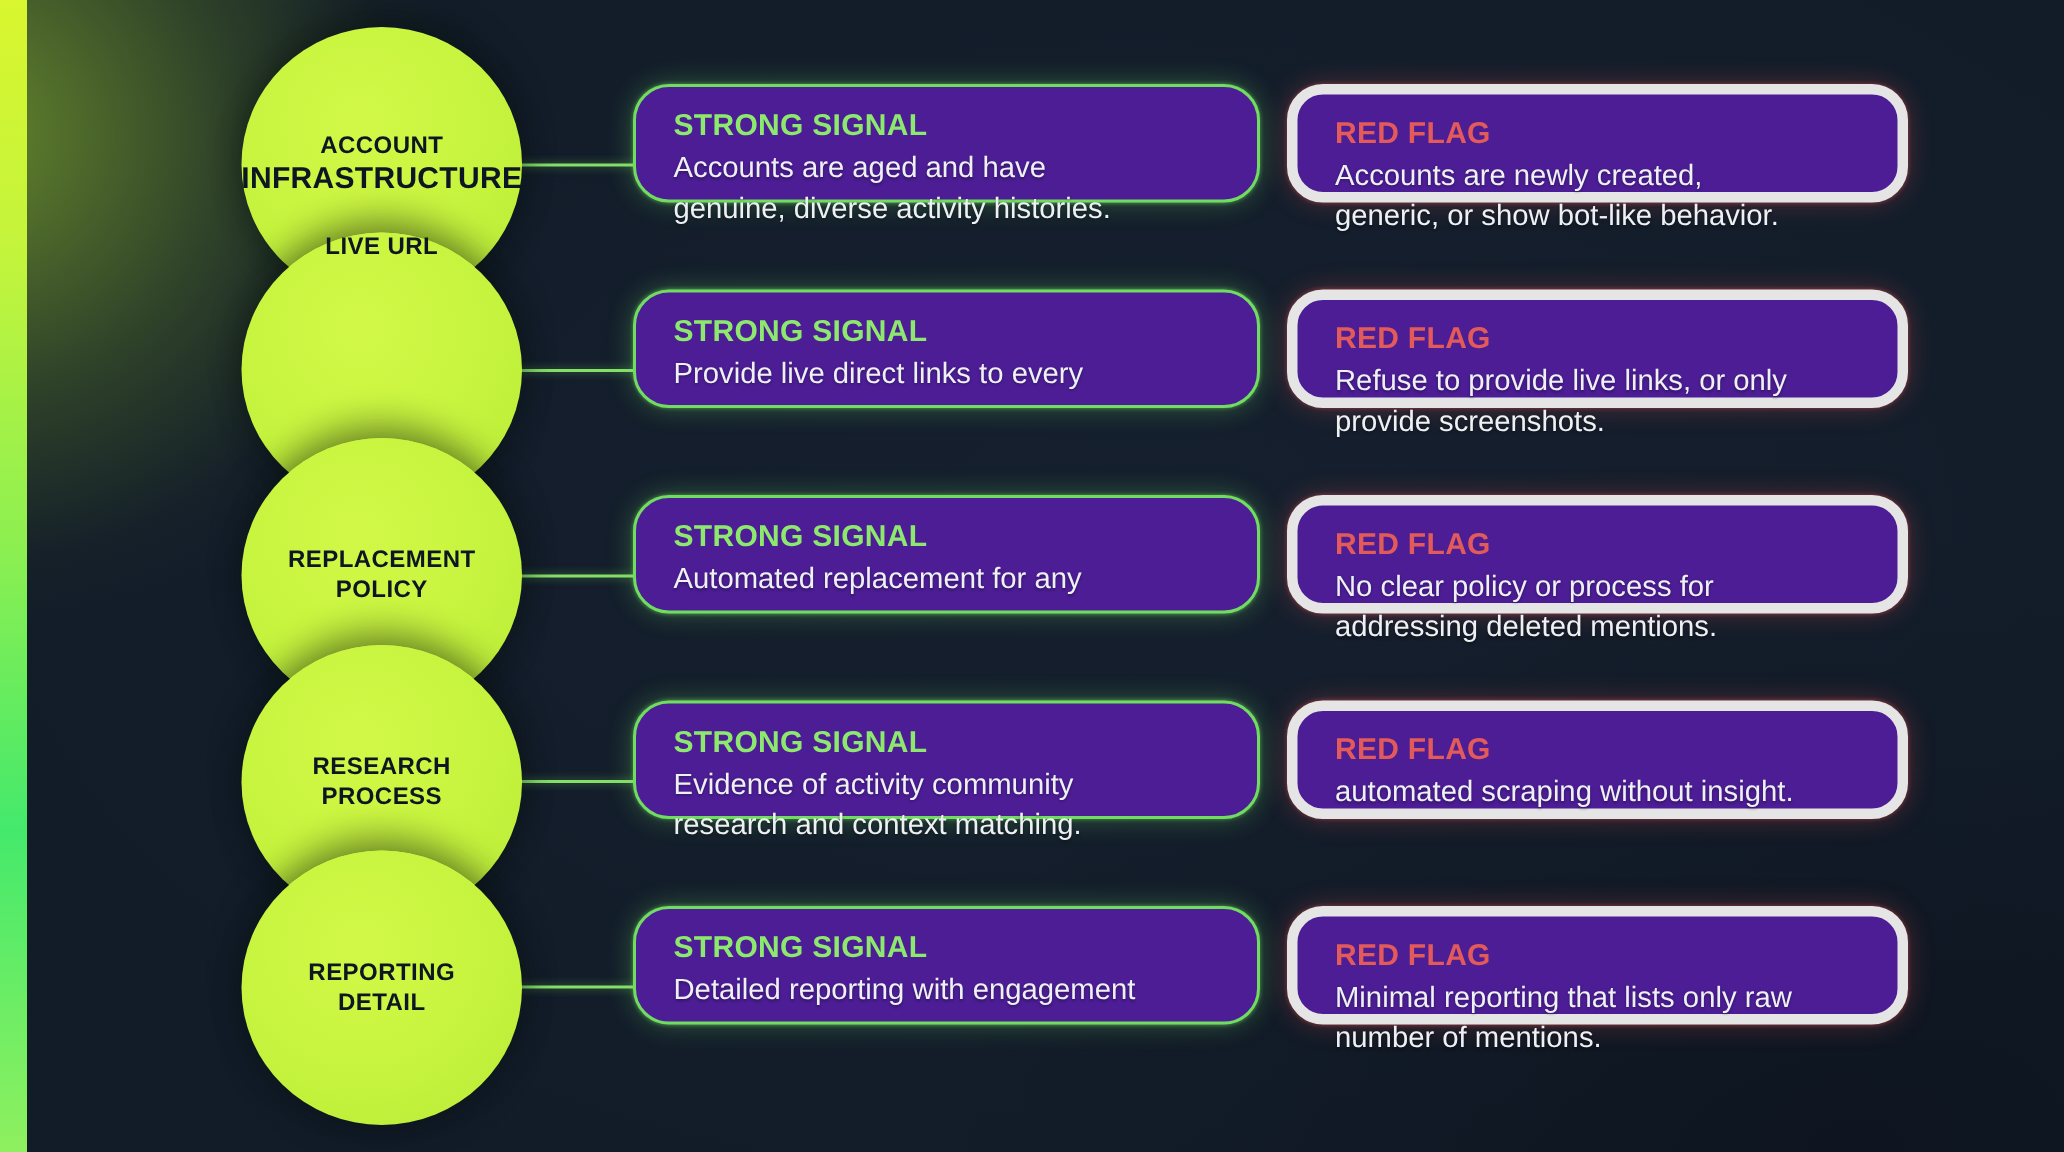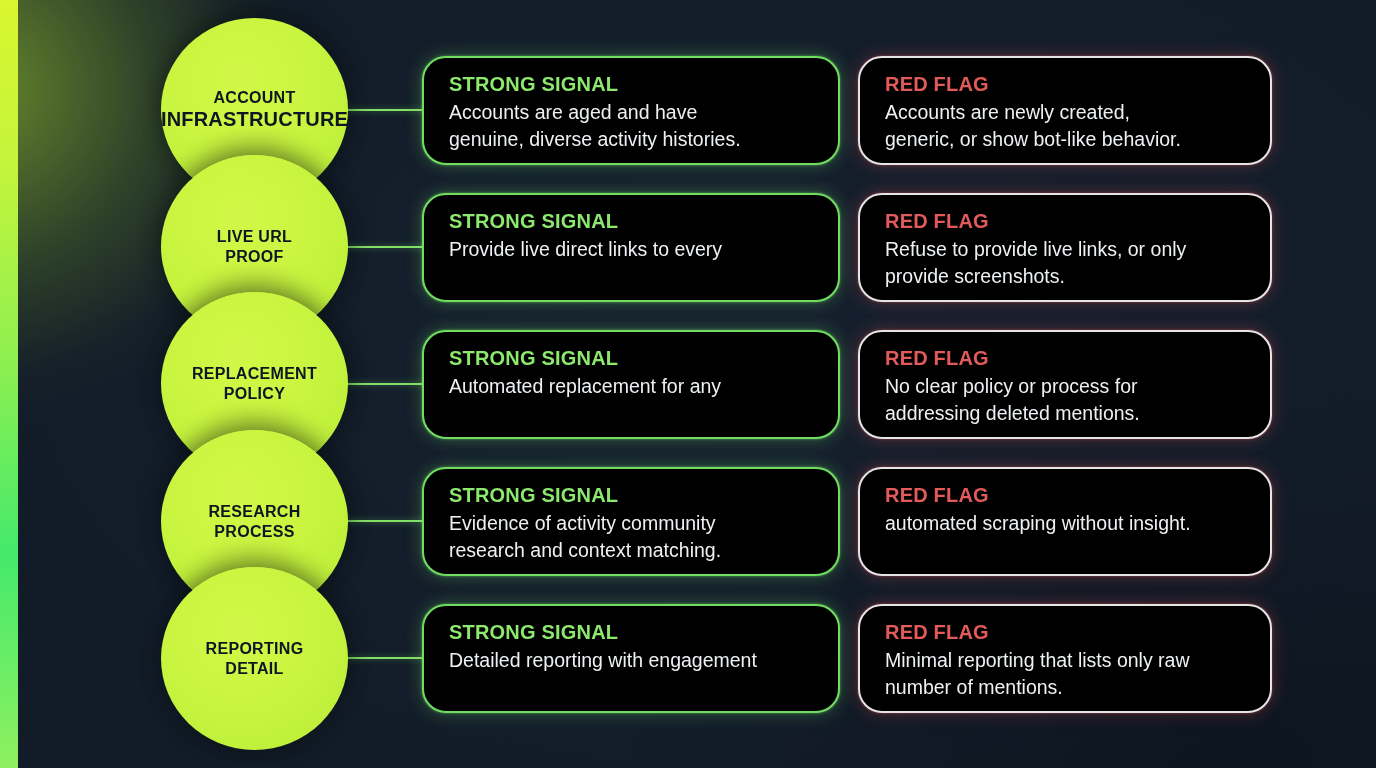--- a/index.html
+++ b/index.html
@@ -45,53 +45,53 @@
   .node .line {
     color: #0d1622;
     font-size: 16px;
     font-weight: 800;
     letter-spacing: 0.3px;
     line-height: 1.22;
     text-transform: uppercase;
   }
   .node .line.small { font-size: 20px; letter-spacing: 0.2px; }
   .n1 { top: 18px;  z-index: 5; }
-  .n2 { top: 155px; z-index: 6; }
+  .n2 { top: 155px; z-index: 6; justify-content: space-between; }
   .n3 { top: 292px; z-index: 7; }
   .n4 { top: 430px; z-index: 8; }
   .n5 { top: 567px; z-index: 9; }
 
   
   .connector {
     position: absolute;
     left: 342px; width: 84px; height: 2px;
     background: #84df67;
     z-index: 4;
     box-shadow: 0 0 6px rgba(130, 230, 105, 0.5);
   }
   .c1 { top: 109px; } .c2 { top: 246px; } .c3 { top: 383px; }
   .c4 { top: 520px; } .c5 { top: 657px; }
 
   
   .card {
     position: absolute;
-    height: 109px;
+    height: 79px;
     border-radius: 24px;
-    background: #000000;
+    background: #4c1d95;
     padding: 15px 25px 0 25px;
     z-index: 10;
   }
   .card.strong {
     left: 422px; width: 418px;
     border: 2px solid #70dd60;
     box-shadow: 0 0 18px rgba(118, 228, 104, 0.32), 0 0 3px rgba(118, 228, 104, 0.55);
   }
   .card.flag {
     left: 858px; width: 414px;
-    border: 2px solid #e5e5e5;
+    border: 7px solid #e5e5e5;
     box-shadow: 0 0 18px rgba(226, 84, 84, 0.30), 0 0 3px rgba(226, 84, 84, 0.5);
   }
   .r1 { top: 56px; } .r2 { top: 193px; } .r3 { top: 330px; }
   .r4 { top: 467px; } .r5 { top: 604px; }
 
   .card .title {
     font-size: 20px; font-weight: 700; letter-spacing: 0.2px;
     margin-bottom: 3px;
   }
   .card.strong .title { color: #8de96e; }

